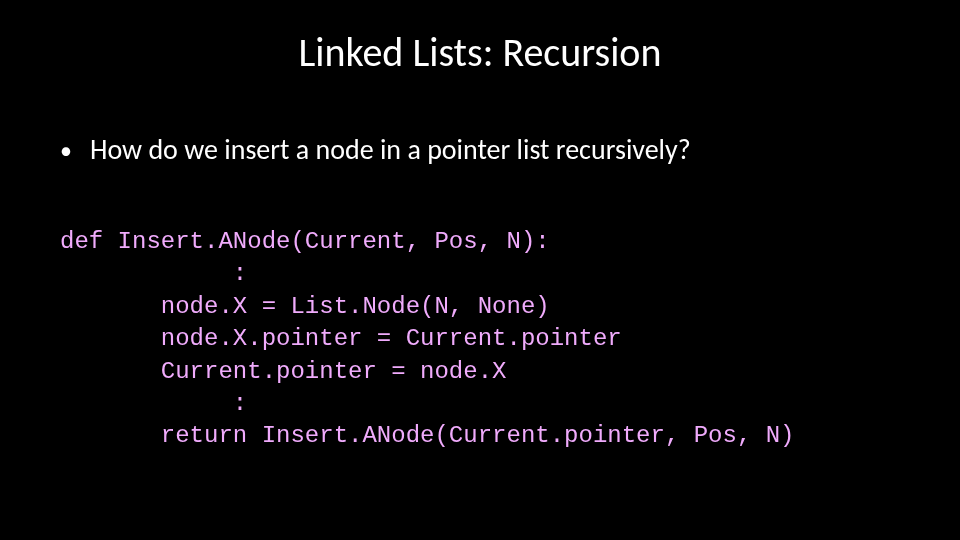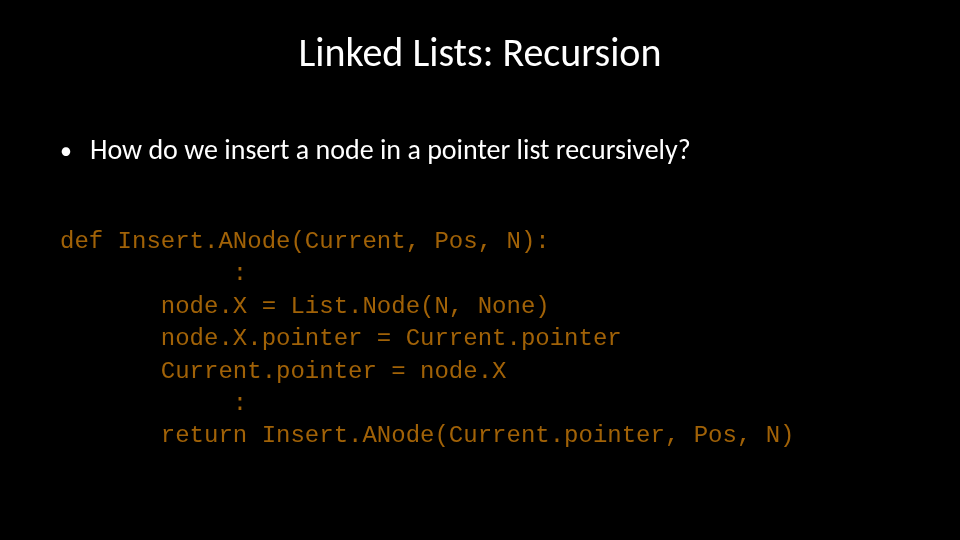--- a/index.html
+++ b/index.html
@@ -46,21 +46,21 @@
     line-height: 1.2;
   }
   .code-block {
     position: absolute;
     top: 226px;
     left: 60px;
     font-family: "Courier New", Courier, monospace;
     font-size: 24px;
     line-height: 1.35;
     white-space: pre;
-    color: #a16207;
+    color: #f0abfc;
   }
 </style>
 </head>
 <body>
 
 <div class="slide">
 
   <div class="title">Linked Lists: Recursion</div>
 
   <div class="bullet-row">

